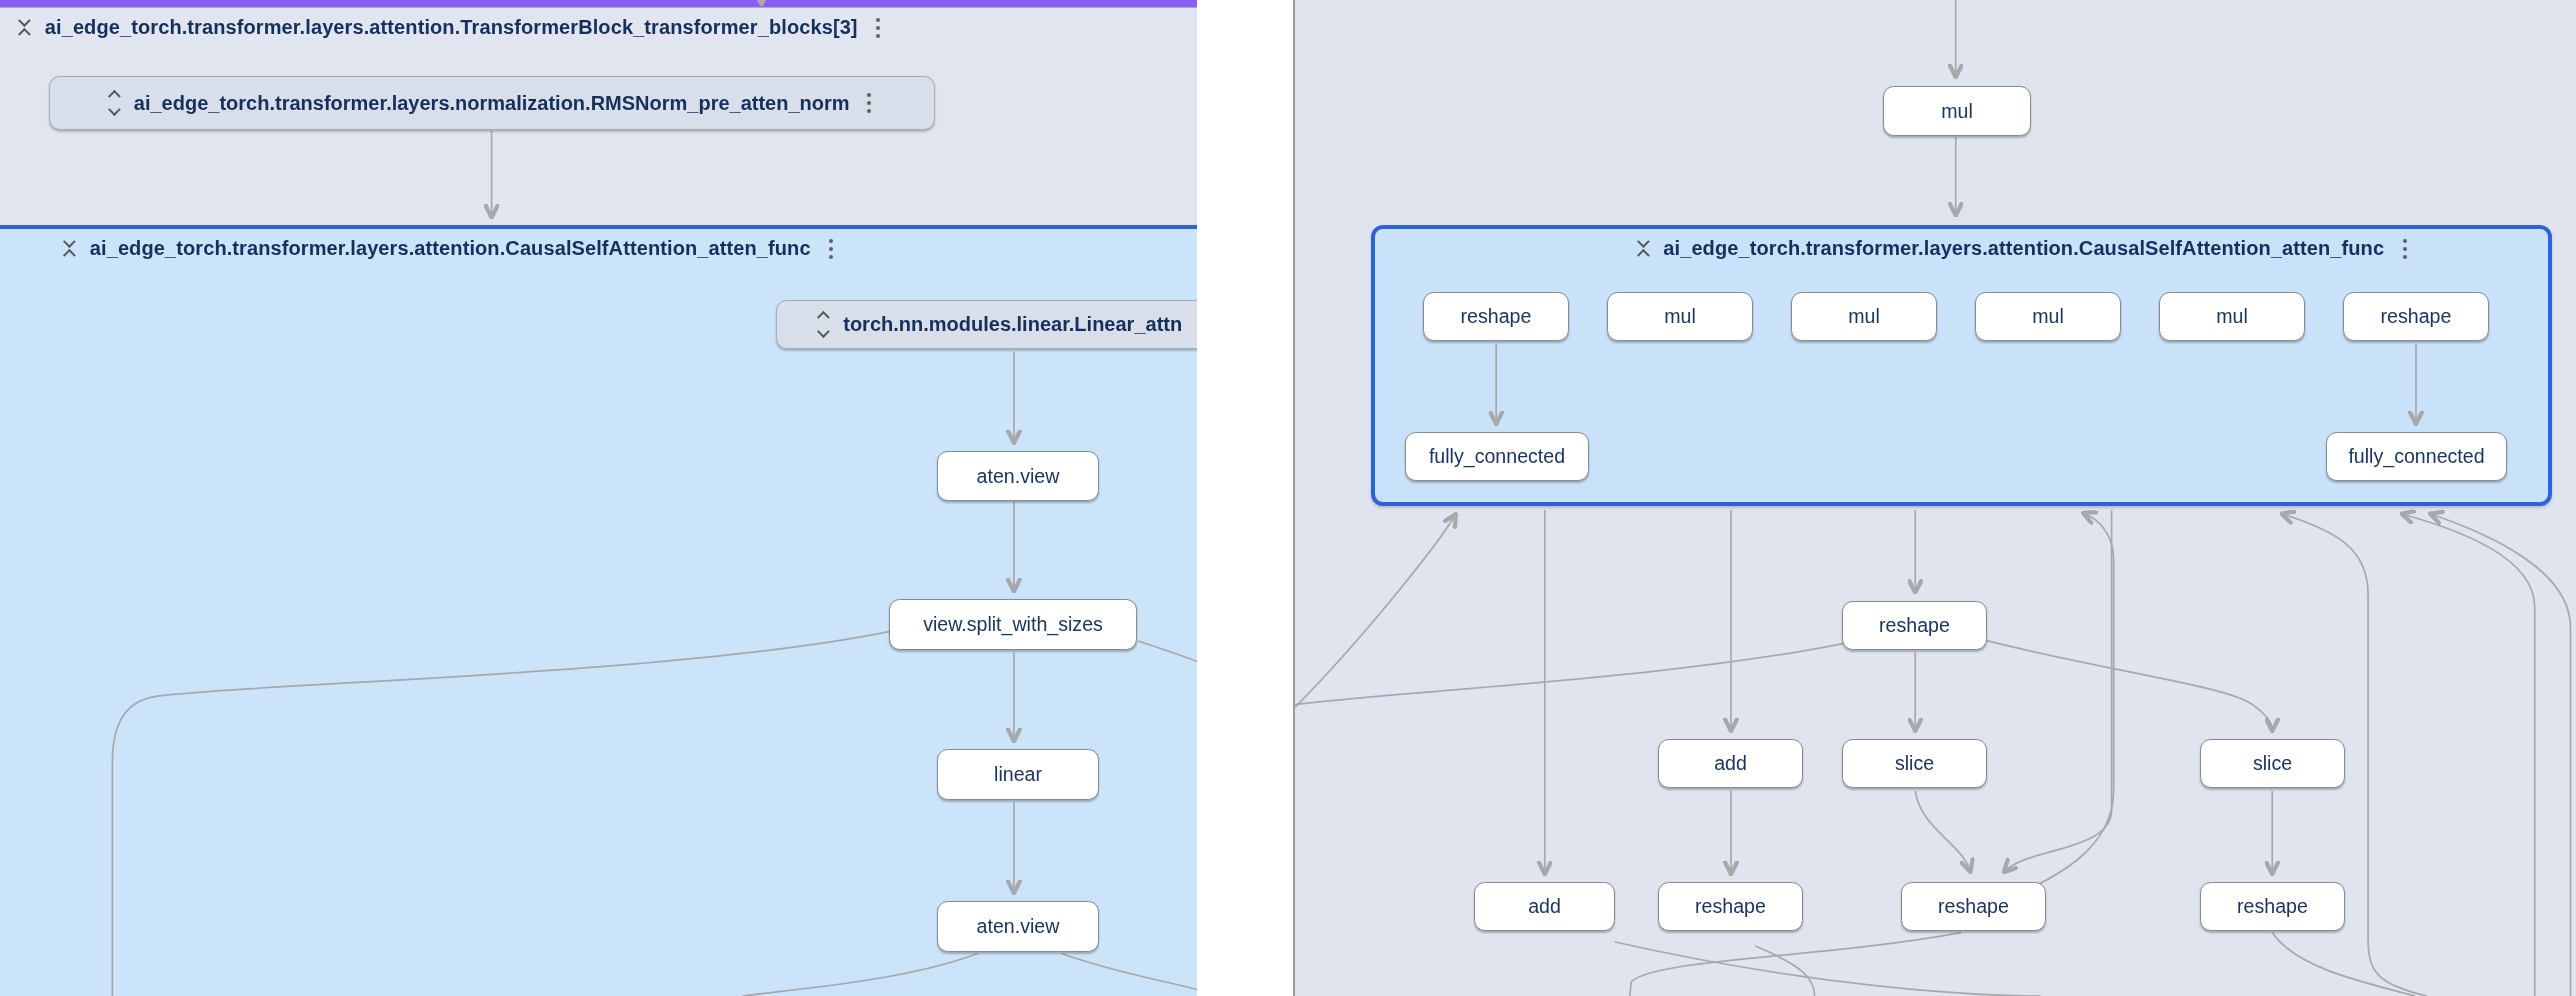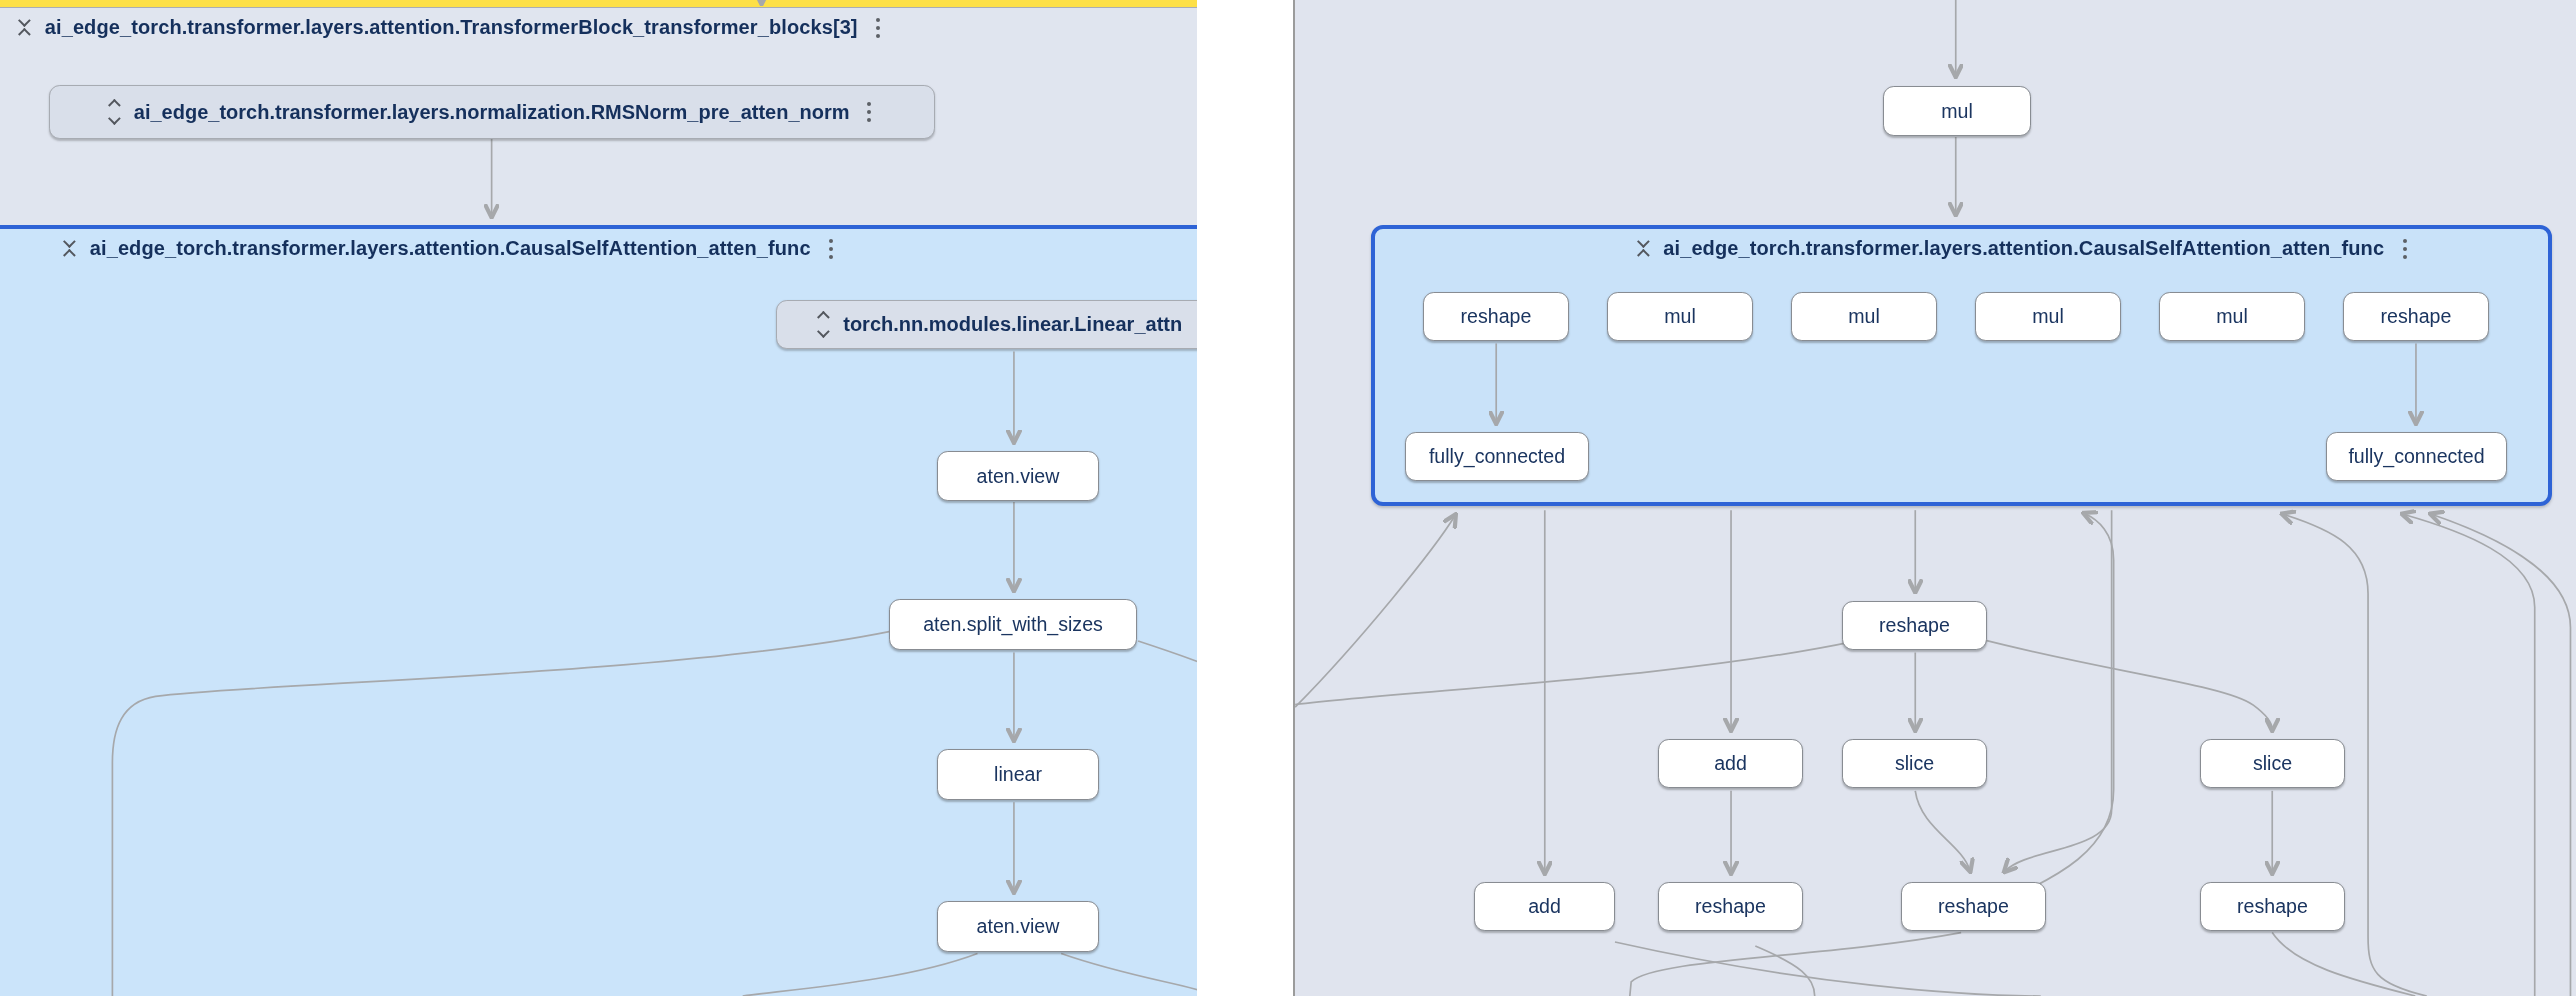--- a/index.html
+++ b/index.html
@@ -1,21 +1,21 @@
 <!DOCTYPE html>
 <html style="font-size:10.8px"><head>
 <meta charset="utf-8">
 <style>
   * { margin:0; padding:0; box-sizing:border-box; }
   html,body { width:2576px; height:996px; overflow:hidden; background:#fff;
               font-family:"Liberation Sans", sans-serif; }
   #stage { position:relative; width:2576px; height:996px; }
 
   .pane { position:absolute; top:0; height:996px; overflow:hidden; }
-  #left-pane  { left:0; width:1197px; background:#fde047; }
+  #left-pane  { left:0; width:1197px; background:#8b5cf6; }
   #right-pane { left:1295px; width:1458px; background:#e0e4ee; }
   #pane-divider { position:absolute; left:1293px; top:0; width:2px; height:996px;
                   background:#9b9b9b; z-index:50; }
 
   .group-bg { position:absolute; }
   #tb-group  { left:0; top:7.4px; width:1293px; height:989px; background:#e0e5ef;
                border-top:1.4px solid #a9adb4; }
   #csa-left  { left:0; top:225px; width:1293px; height:772px; background:#cbe4fa;
                border-top:4px solid #2e63d6; }
   #csa-right { left:76px; top:225px; width:1181px; height:281px; background:#c9e2f9;
@@ -87,21 +87,21 @@
           <i class="chv up"></i>
         </span>
       <span class="title-text">ai_edge_torch.transformer.layers.attention.TransformerBlock_transformer_blocks[3]</span>
       <span class="more-vert">
           <i></i>
           <i></i>
           <i></i>
         </span>
     </div>
 
-    <div class="node collapsed-node" style="left:49px; top:76px; width:886px; height:54px;margin-top:9px;">
+    <div class="node collapsed-node" style="left:49px; top:76px; width:886px; height:54px;">
       <span class="unfold">
           <i class="chv up"></i>
           <i class="chv down"></i>
         </span>
       <span class="collapsed-label">ai_edge_torch.transformer.layers.normalization.RMSNorm_pre_atten_norm</span>
       <span class="more-vert">
           <i></i>
           <i></i>
           <i></i>
         </span>
@@ -130,21 +130,21 @@
           <i></i>
           <i></i>
           <i></i>
         </span>
     </div>
 
     <div class="node op-node" style="left:937px; top:451px; width:162px; height:50px;">
       <span class="op-label">aten.view</span>
     </div>
     <div class="node op-node" style="left:889px; top:599px; width:248px; height:51px;">
-      <span class="op-label">aten.split_with_sizes</span>
+      <span class="op-label">view.split_with_sizes</span>
     </div>
     <div class="node op-node" style="left:937px; top:749px; width:162px; height:51px;">
       <span class="op-label">linear</span>
     </div>
     <div class="node op-node" style="left:937px; top:901px; width:162px; height:51px;">
       <span class="op-label">aten.view</span>
     </div>
   </div>
 
   <div id="right-pane" class="pane">

